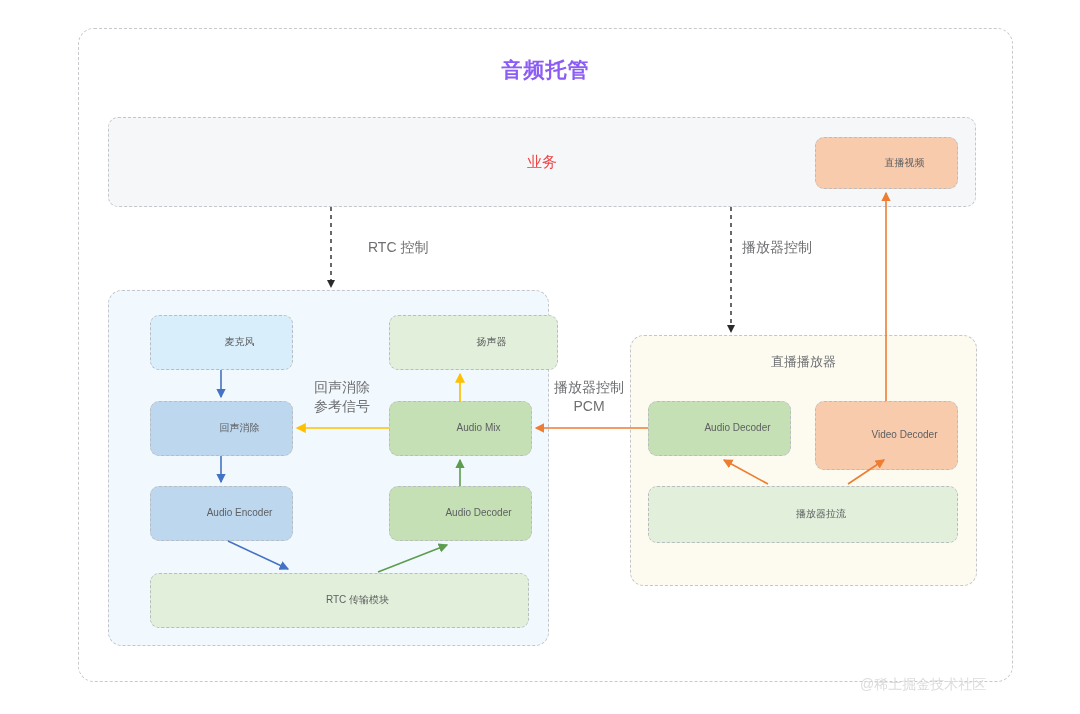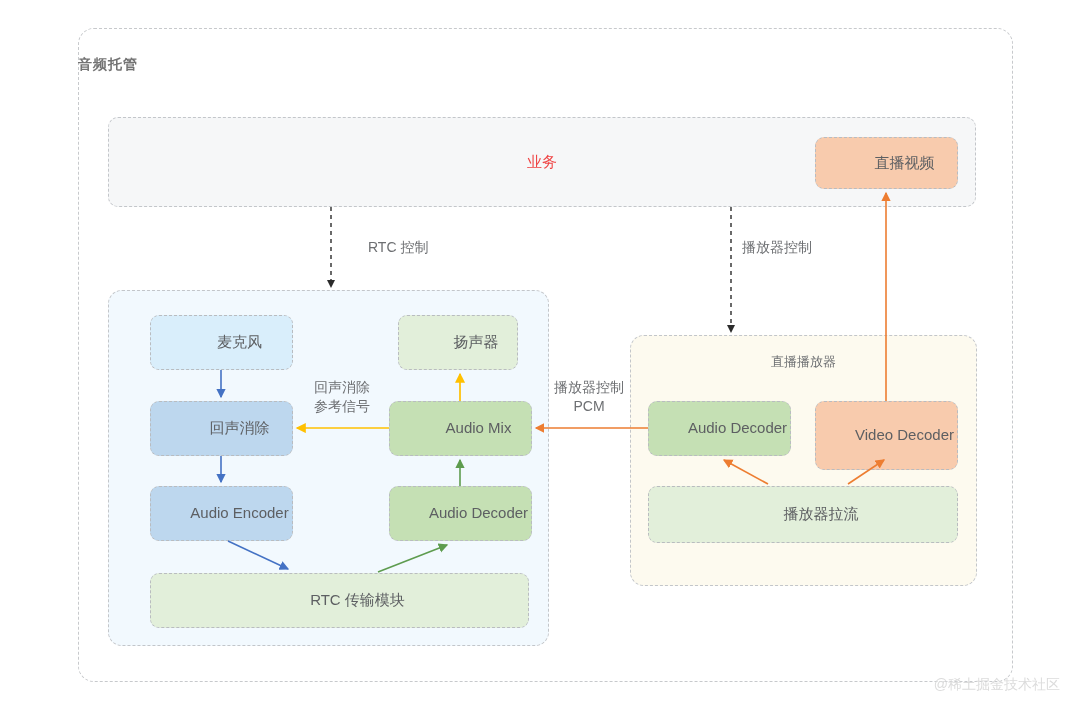--- a/index.html
+++ b/index.html
@@ -16,22 +16,22 @@
   }
   .abs{position:absolute;box-sizing:border-box;}
 
   
   .outer-frame{
     left:78px;top:28px;width:935px;height:654px;
     border:1px dashed #c7c9cc;border-radius:16px;background:transparent;
   }
   .diagram-title{
     left:78px;top:56px;width:935px;
-    text-align:left;
-    font-size:14px;font-weight:bold;color:#737373;
+    text-align:center;
+    font-size:21px;font-weight:bold;color:#8b5cf6;
     letter-spacing:1px;
   }
   .biz-band{
     left:108px;top:117px;width:868px;height:90px;
     background:#f6f7f8;border:1px dashed #c3c6ca;border-radius:10px;
   }
   .biz-label{
     left:108px;top:153px;width:868px;text-align:center;
     font-size:15px;color:#ef4444;
   }
@@ -46,36 +46,36 @@
   .player-group-title{
     left:630px;top:353px;width:347px;text-align:center;
     font-size:13px;color:#6d6f72;
   }
 
   
   .node{
     border:1px dashed #b9bcc0;border-radius:9px;
     display:flex;align-items:center;justify-content:center;
     text-align:center;line-height:1.25;
-    font-size:15px;color:#5d5f62;padding-left:36px;
+    font-size:10px;color:#5d5f62;padding-left:36px;
   }
   .n-blue-light{background:#d9eefb;}
   .n-blue{background:#bdd7ee;}
   .n-green-light{background:#e2efda;}
   .n-green{background:#c5e0b4;}
   .n-orange{background:#f8cbad;}
 
   
   .edge-label{
     font-size:14px;color:#6d6f72;line-height:1.35;text-align:center;
     white-space:pre-line;
   }
 
   .watermark{
-    left:860px;top:676px;width:200px;text-align:right;
+    left:860px;top:676px;width:200px;
     font-size:14px;color:#dcdcdc;
   }
   svg.overlay{position:absolute;left:0;top:0;width:1080px;height:714px;pointer-events:none;}
 </style>
 </head>
 <body>
 
 <div id="canvas">
 
   <div class="abs outer-frame"></div>
@@ -88,21 +88,21 @@
   <div class="abs node n-orange" style="left:815px;top:137px;width:143px;height:52px;">
     <span>直播视频</span>
   </div>
 
   <div class="abs rtc-group"></div>
 
   <div class="abs node n-blue-light" style="left:150px;top:315px;width:143px;height:55px;">
     <span>麦克风</span>
   </div>
 
-  <div class="abs node n-green-light" style="left:389px;top:315px;width:120px;height:55px;margin-left:9px;">
+  <div class="abs node n-green-light" style="left:389px;top:315px;width:169px;height:55px;">
     <span>扬声器</span>
   </div>
 
   <div class="abs node n-blue" style="left:150px;top:401px;width:143px;height:55px;">
     <span>回声消除</span>
   </div>
 
   <div class="abs node n-green" style="left:389px;top:401px;width:143px;height:55px;">
     <span>Audio Mix</span>
   </div>

